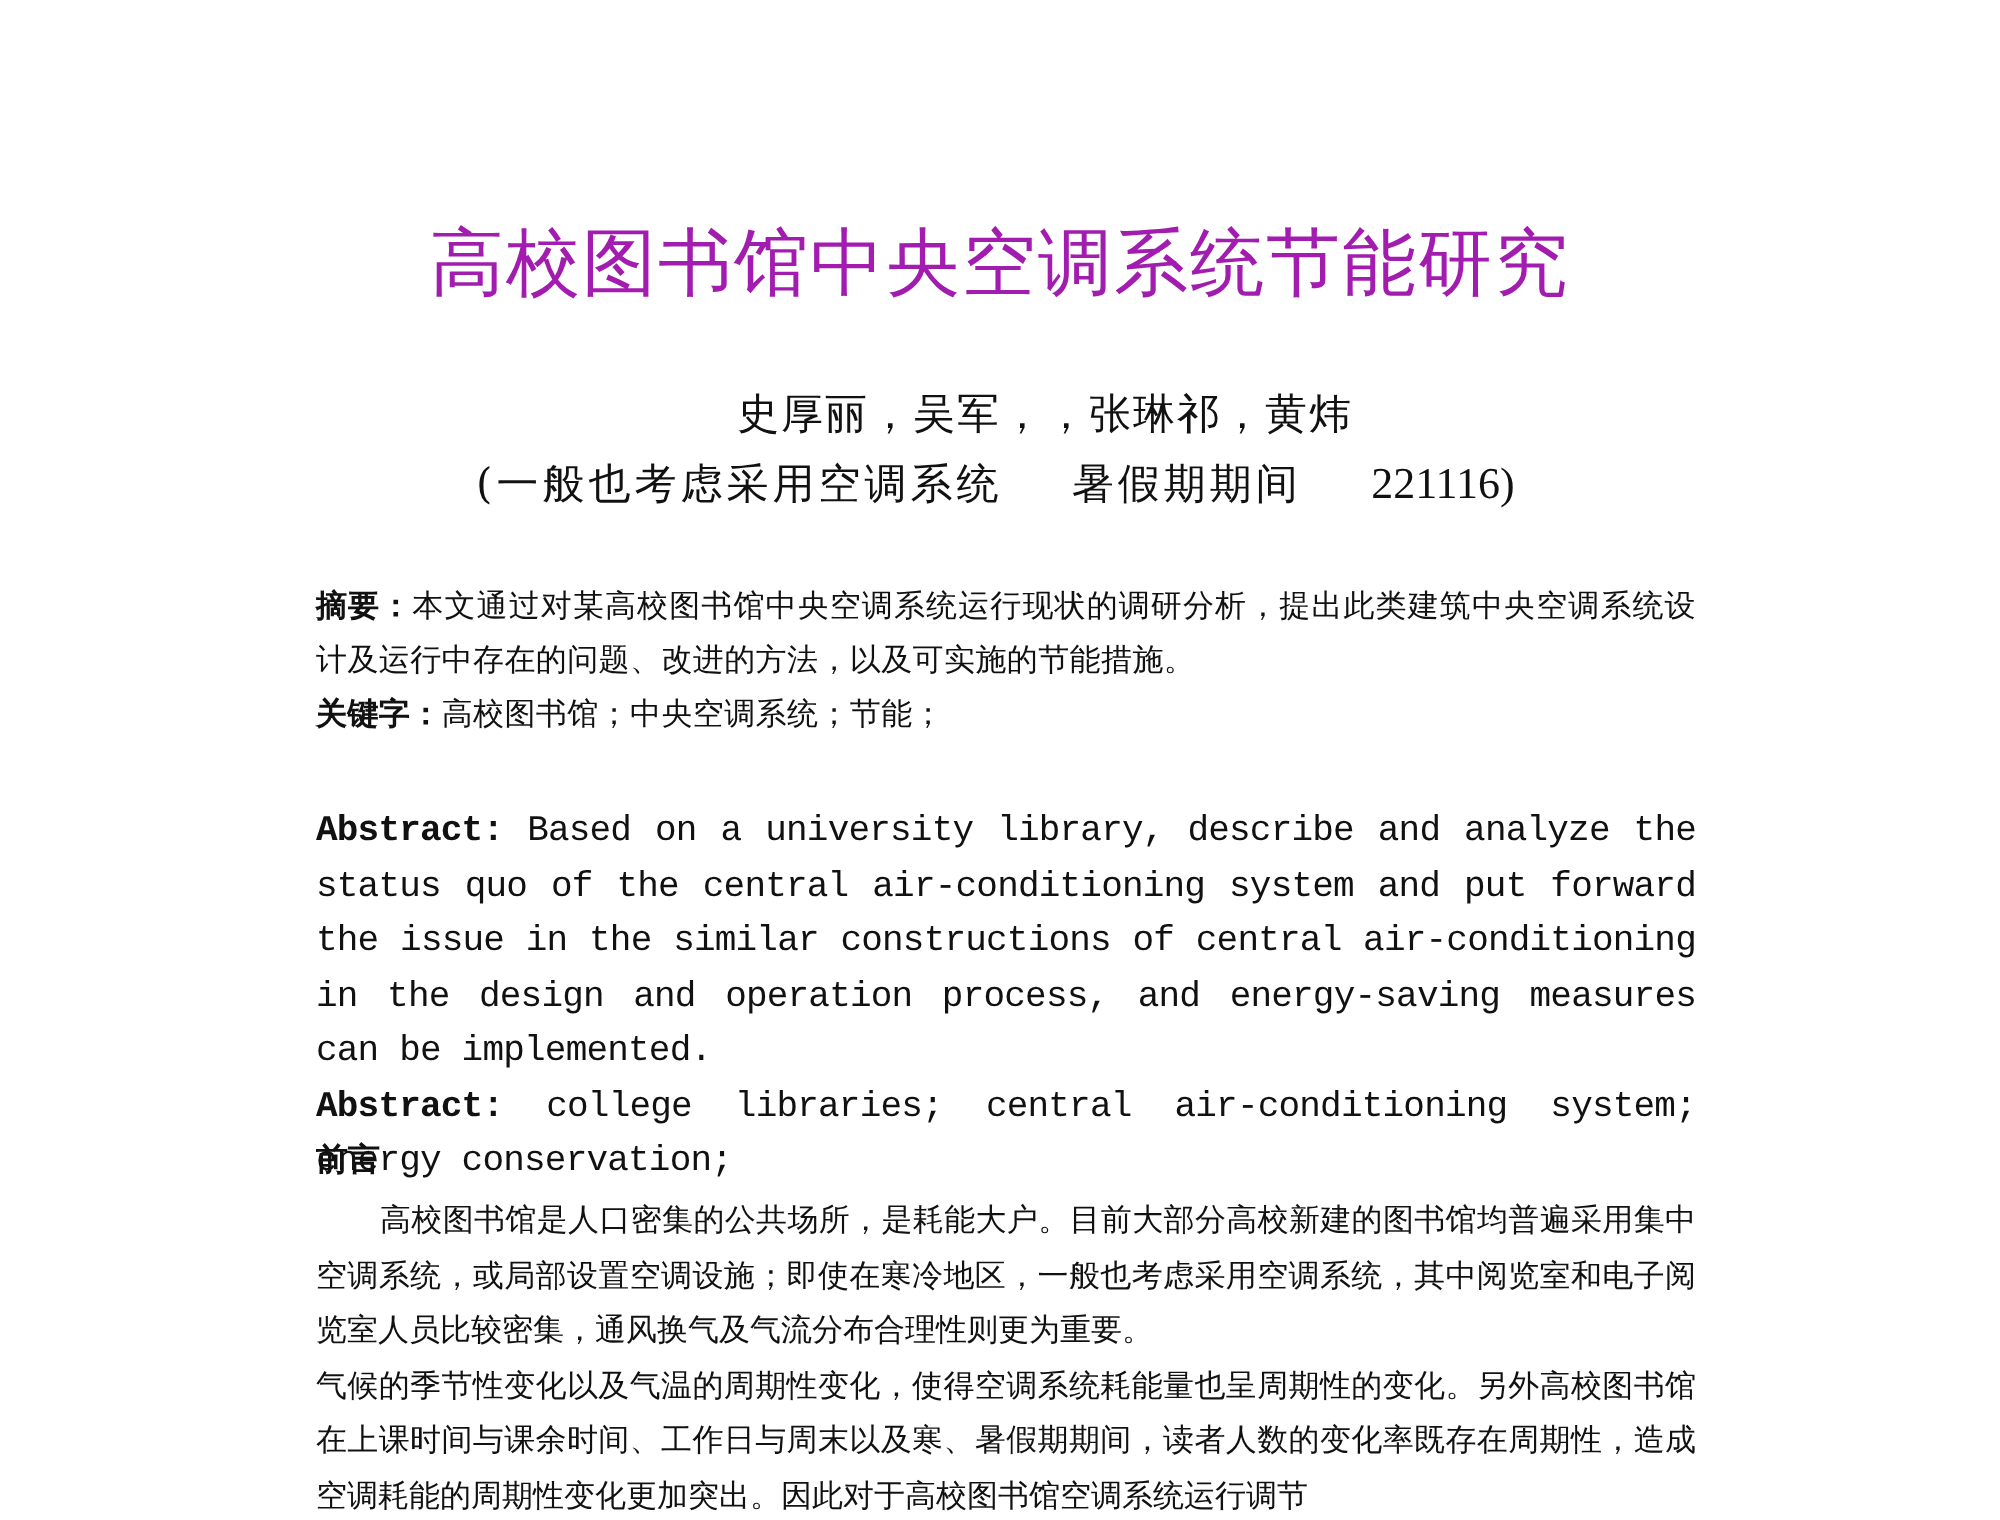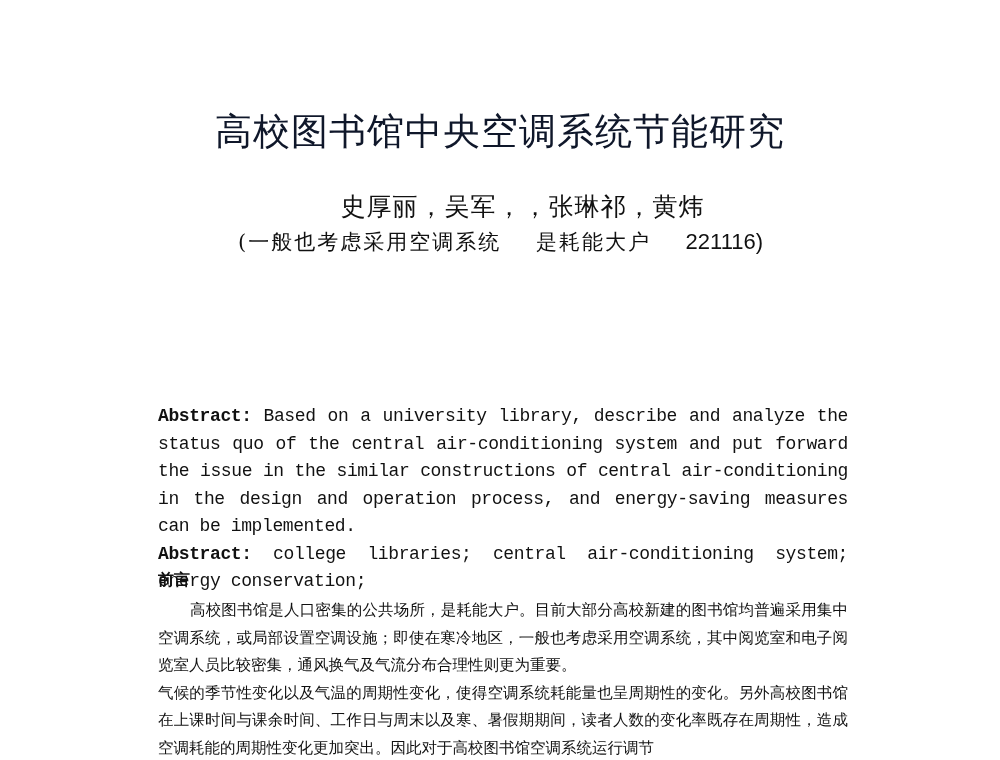--- a/index.html
+++ b/index.html
@@ -25,49 +25,49 @@
     .title {
       position: absolute;
       left: 0;
       width: 1000px;
       top: 108px;
       text-align: center;
       font-family: "DejaVu Sans", "Liberation Sans", sans-serif;
       font-size: 37px;
       font-weight: normal;
       letter-spacing: 1px;
-      color: #0f172a;
+      color: #a21caf;
       margin: 0;
       line-height: 48px;
     }
     .authors {
       position: absolute;
       left: 0;
       width: 1000px;
       top: 192px;
       text-align: center;
       font-family: "DejaVu Serif", "Liberation Serif", serif;
-      font-size: 25px;
+      font-size: 21px;
       line-height: 30px;
       letter-spacing: 1px;
       padding-left: 45px;
       box-sizing: border-box;
     }
     .affiliation {
       position: absolute;
       left: 238px;
       top: 227px;
       font-family: "DejaVu Serif", "Liberation Serif", serif;
       font-size: 21px;
       line-height: 30px;
       letter-spacing: 2px;
       white-space: pre;
     }
     .affiliation .code {
-      font-family: Liberation Sans, sans-serif;
+      font-family: Liberation Serif, serif;
       letter-spacing: 0;
       font-size: 22px;
     }
     .block {
       position: absolute;
       left: 158px;
       width: 690px;
       font-size: 15.5px;
     }
     .cn-abstract {
@@ -127,22 +127,26 @@
   </style>
 </head>
 <body>
 
 <div class="page">
 
   <h1 class="title">高校图书馆中央空调系统节能研究</h1>
 
   <div class="authors">史厚丽，吴军，，张琳祁，黄炜</div>
 
-  <div class="affiliation"><span>(</span><span>一般也考虑采用空调系统</span>    <span>是耗能大户</span>    <span class="code">221116</span><span class="code">)</span></div>
+  <div class="affiliation"><span>(</span><span>一般也考虑采用空调系统</span>    <span>暑假期期间</span>    <span class="code">221116</span><span class="code">)</span></div>
 
+  <div class="block cn-abstract">
+    <p><span class="label">摘要：</span><span>本文通过对某高校图书馆中央空调系统运行现状的调研分析，提出此类建筑中央空调系统设计及运行中存在的问题、改进的方法，以及可实施的节能措施。</span></p>
+    <p><span class="label">关键字：</span><span>高校图书馆；中央空调系统；节能；</span></p>
+  </div>
 
   <div class="block en-abstract">
     <p><span class="label">Abstract:</span><span> Based on a university library, describe and analyze the status quo of the central air-conditioning system and put forward the issue in the similar constructions of central air-conditioning in the design and operation process, and energy-saving measures can be implemented.</span></p>
     <p><span class="label">Abstract:</span><span> college libraries;  central air-conditioning system; energy conservation;</span></p>
   </div>
 
   <div class="section-head">前言</div>
 
   <div class="body-text">
     <p class="indent">高校图书馆是人口密集的公共场所，是耗能大户。目前大部分高校新建的图书馆均普遍采用集中空调系统，或局部设置空调设施；即使在寒冷地区，一般也考虑采用空调系统，其中阅览室和电子阅览室人员比较密集，通风换气及气流分布合理性则更为重要。</p>

